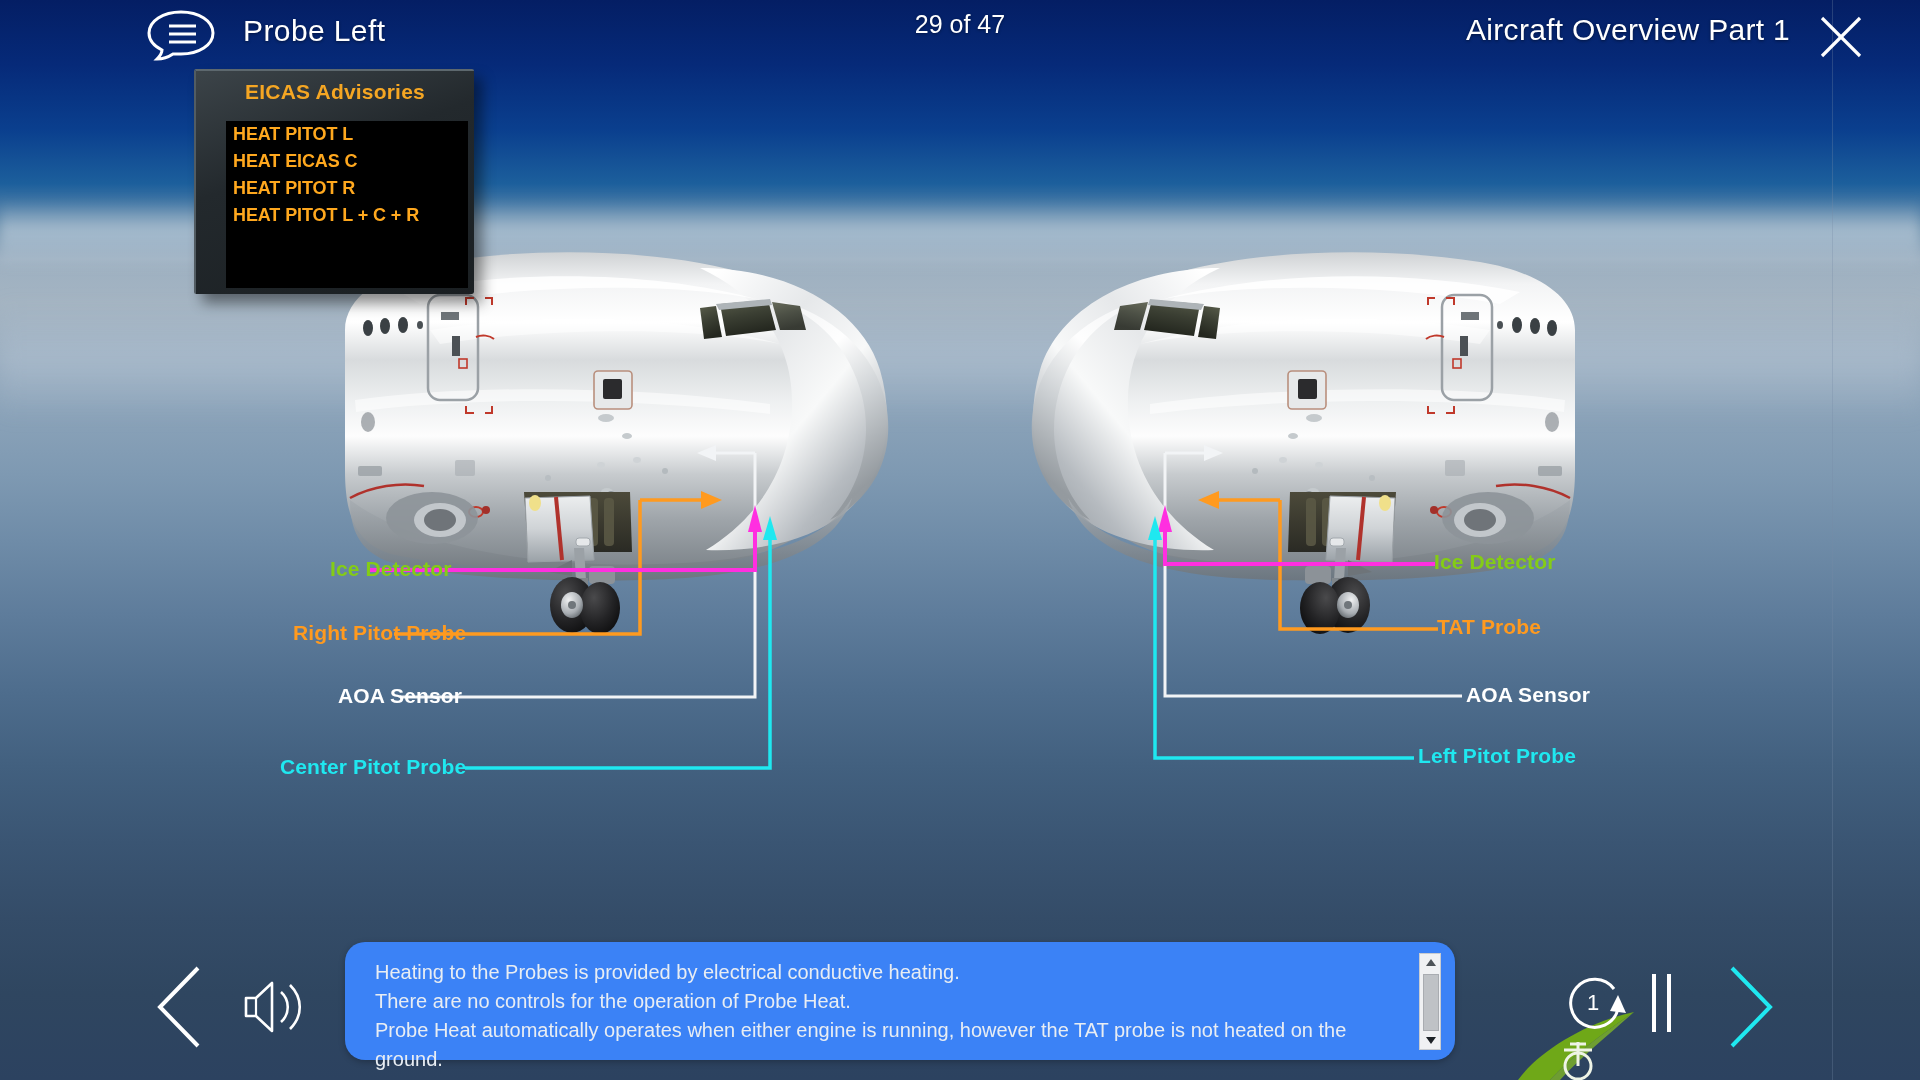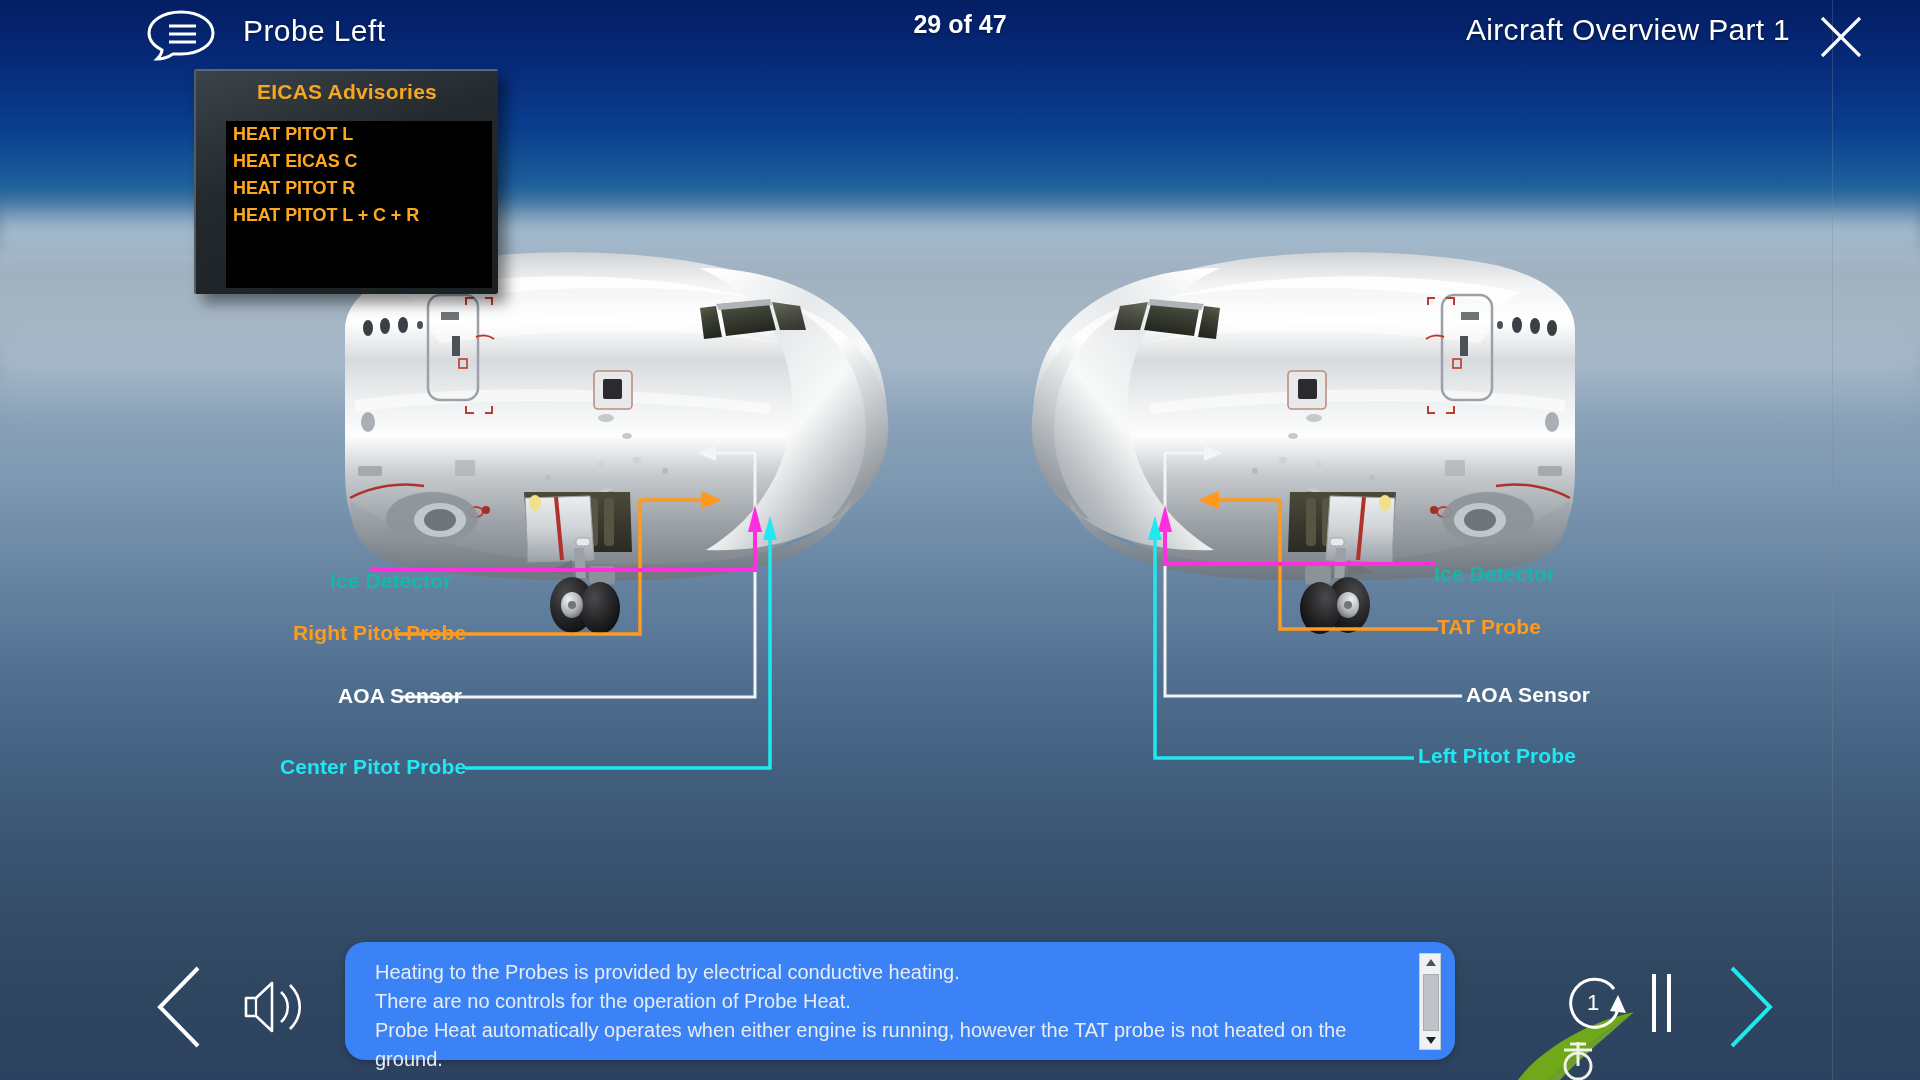--- a/index.html
+++ b/index.html
@@ -46,33 +46,33 @@
   
   .topbar { position:absolute; left:0; top:0; width:1920px; height:70px; z-index:40; }
   .bubble-icon { position:absolute; left:144px; top:9px; width:74px; height:52px; cursor:pointer; }
   .module-title {
     position:absolute; left:243px; top:14px;
     font-size:30px; color:#fff; letter-spacing:.4px; font-weight:400;
     text-shadow:0 1px 3px rgba(0,0,0,.45);
   }
   .page-counter {
     position:absolute; left:0; right:0; top:10px; text-align:center;
-    font-size:25px; color:#fff; font-weight:700;
+    font-size:25px; color:#fff; font-weight:400;
     text-shadow:0 1px 3px rgba(0,0,0,.4);
   }
   .lesson-title {
     position:absolute; right:130px; top:13px;
     font-size:30px; color:#fff; font-weight:400; letter-spacing:.3px;
     text-shadow:0 1px 3px rgba(0,0,0,.45);
   }
   .close-btn { position:absolute; right:56px; top:14px; width:46px; height:46px; cursor:pointer; }
 
   
   .eicas {
-    position:absolute; left:194px; top:69px; width:304px; height:225px;
+    position:absolute; left:194px; top:69px; width:280px; height:225px;
     background:linear-gradient(160deg,#3c4449 0%, #23292d 40%, #1a1f22 100%);
     border-top:2px solid #5d686e;
     border-left:2px solid #525c62;
     border-radius:2px;
     box-shadow:8px 9px 14px rgba(0,0,0,.45);
     z-index:30;
   }
   .eicas-title {
     text-align:center; color:#f5a623; font-weight:bold; font-size:21px;
     padding-top:9px; letter-spacing:.2px;
@@ -88,21 +88,21 @@
   }
 
   
   #art { position:absolute; left:0; top:0; width:1920px; height:1080px; z-index:10; pointer-events:none; }
 
   
   .callout {
     position:absolute; font-weight:bold; font-size:21px; white-space:nowrap;
     z-index:20; letter-spacing:.1px;
   }
-  .c-ice   { color:#14b8a6;margin-top:12px; }
+  .c-ice   { color:#84cc16; }
   .c-orng  { color:#ff9a1f; }
   .c-white { color:#ffffff; }
   .c-cyan  { color:#1fe8f0; }
 
   
   .bottombar { position:absolute; left:0; bottom:0; width:1920px; height:160px; z-index:40; }
   .nav-prev { position:absolute; left:150px; bottom:28px; width:60px; height:90px; cursor:pointer; }
   .audio-btn { position:absolute; left:240px; bottom:42px; width:72px; height:62px; cursor:pointer; }
 
   .text-panel {

